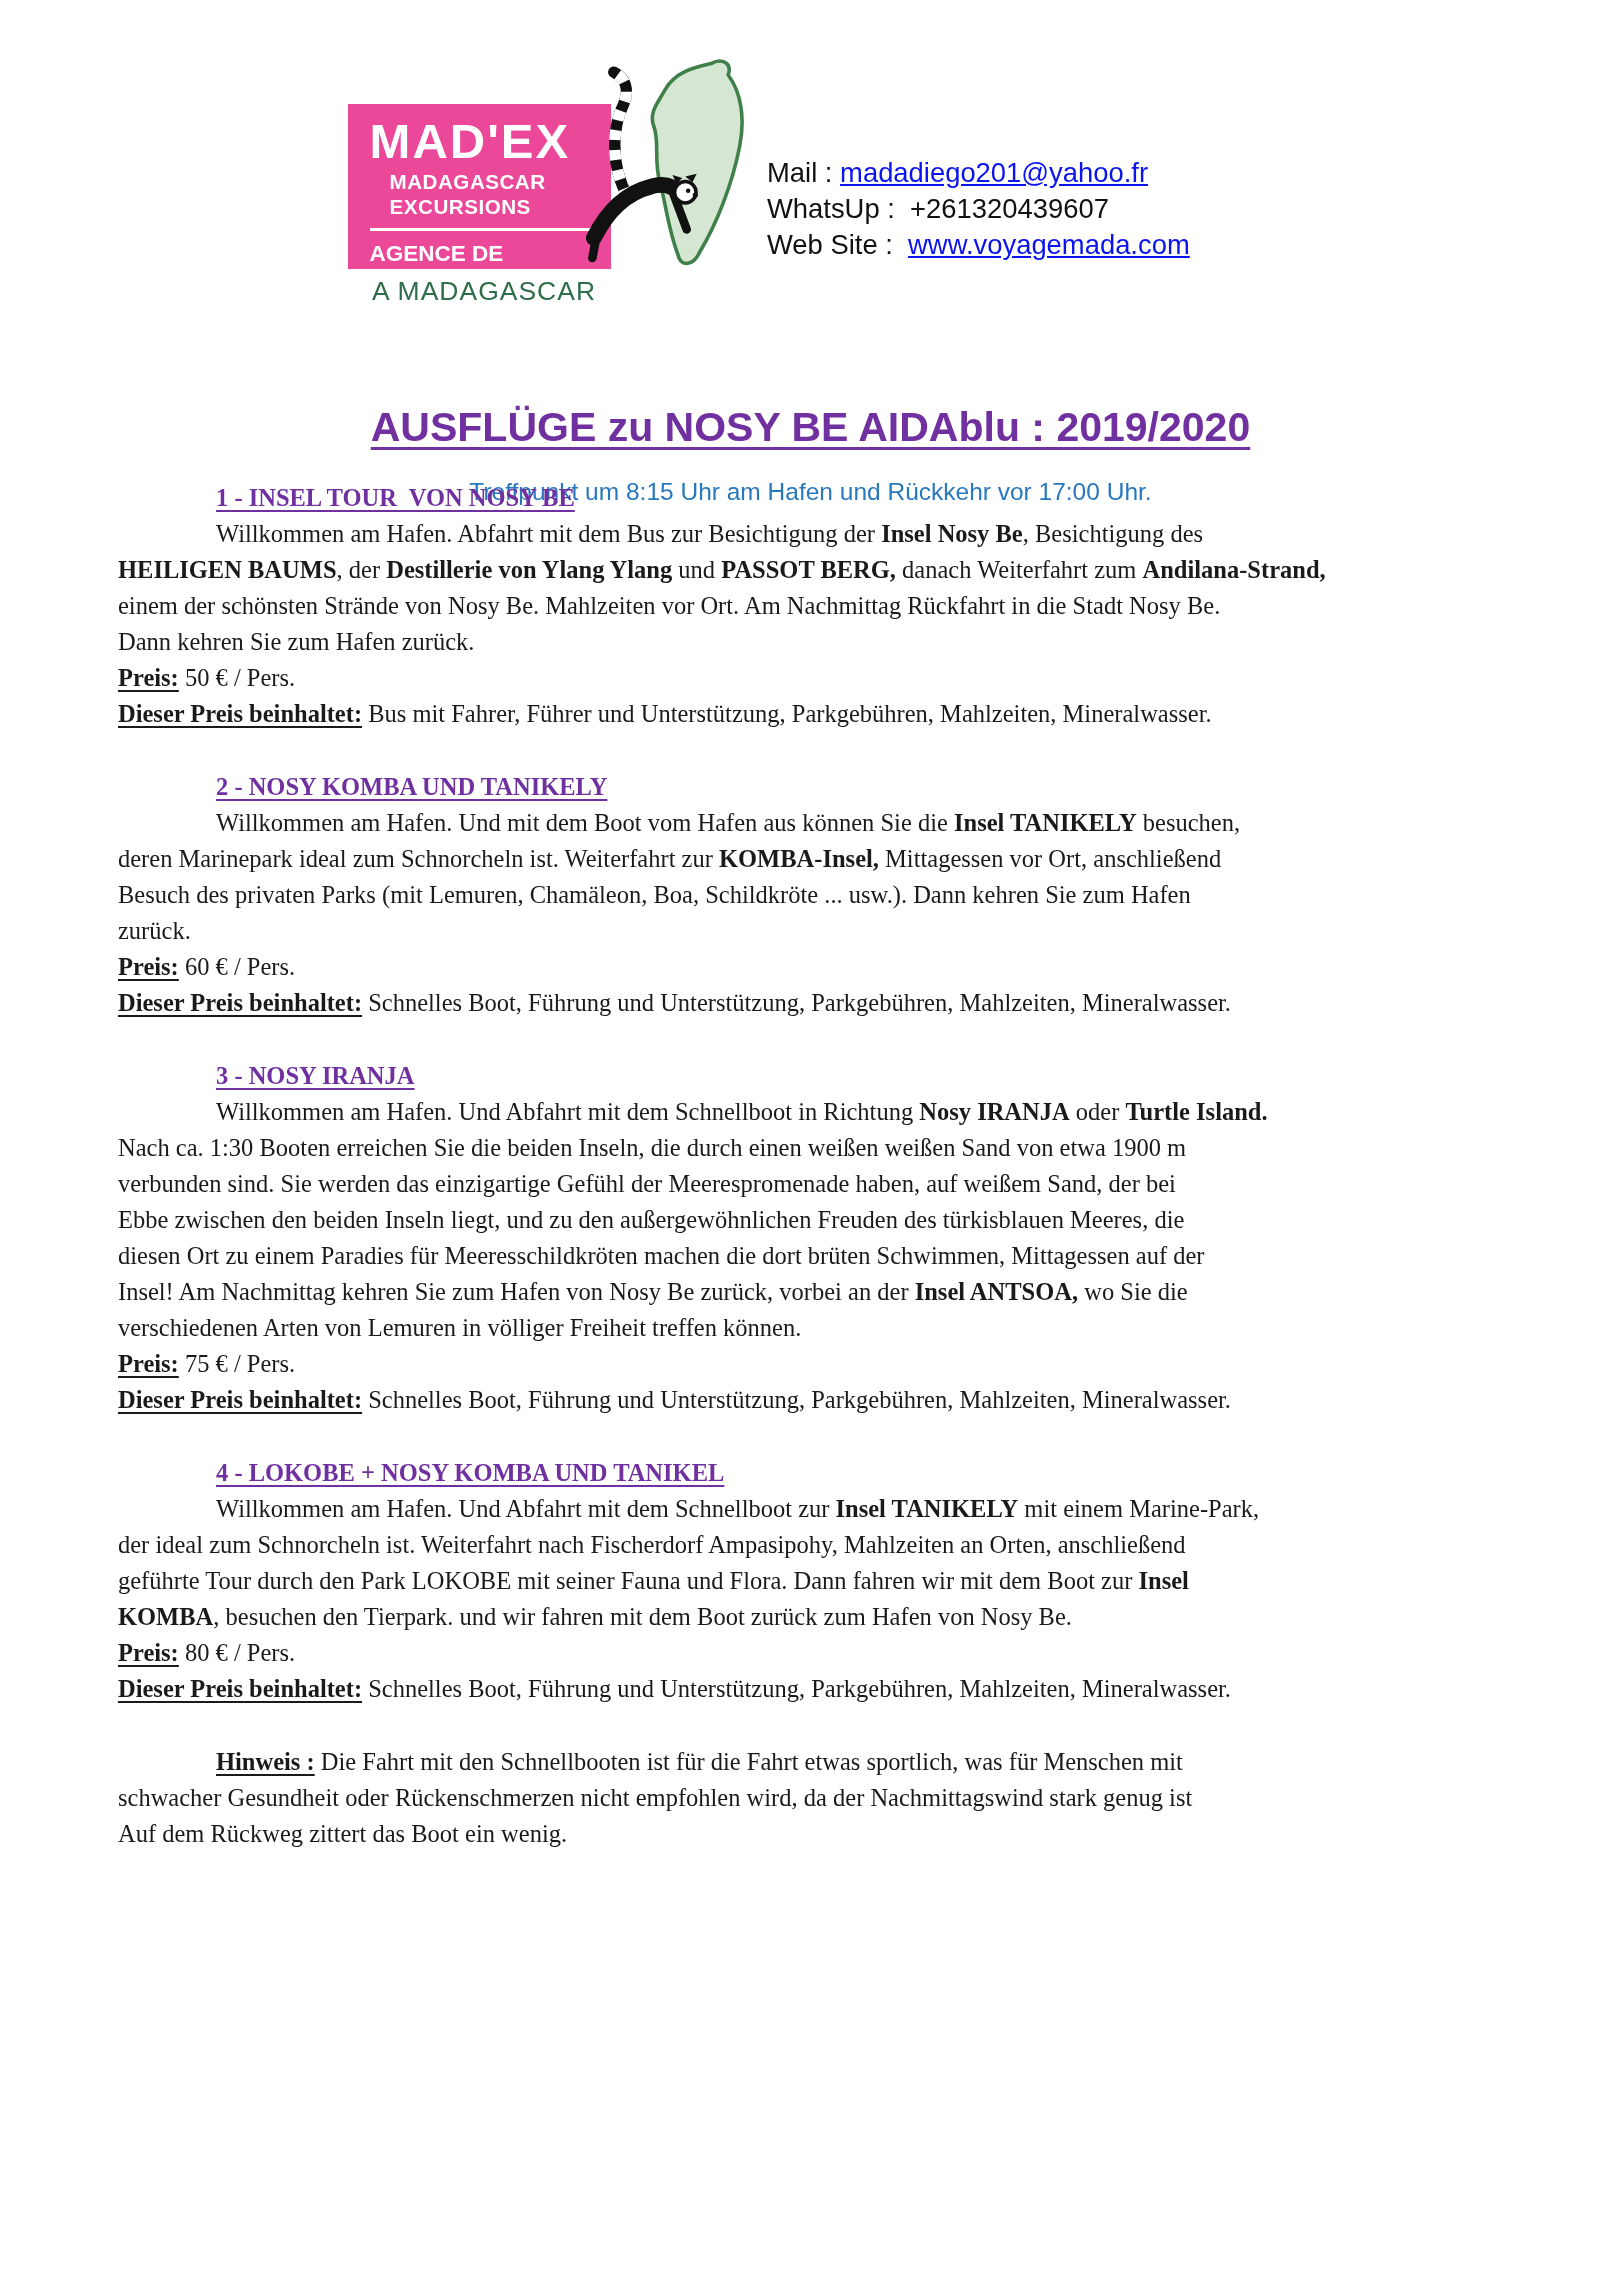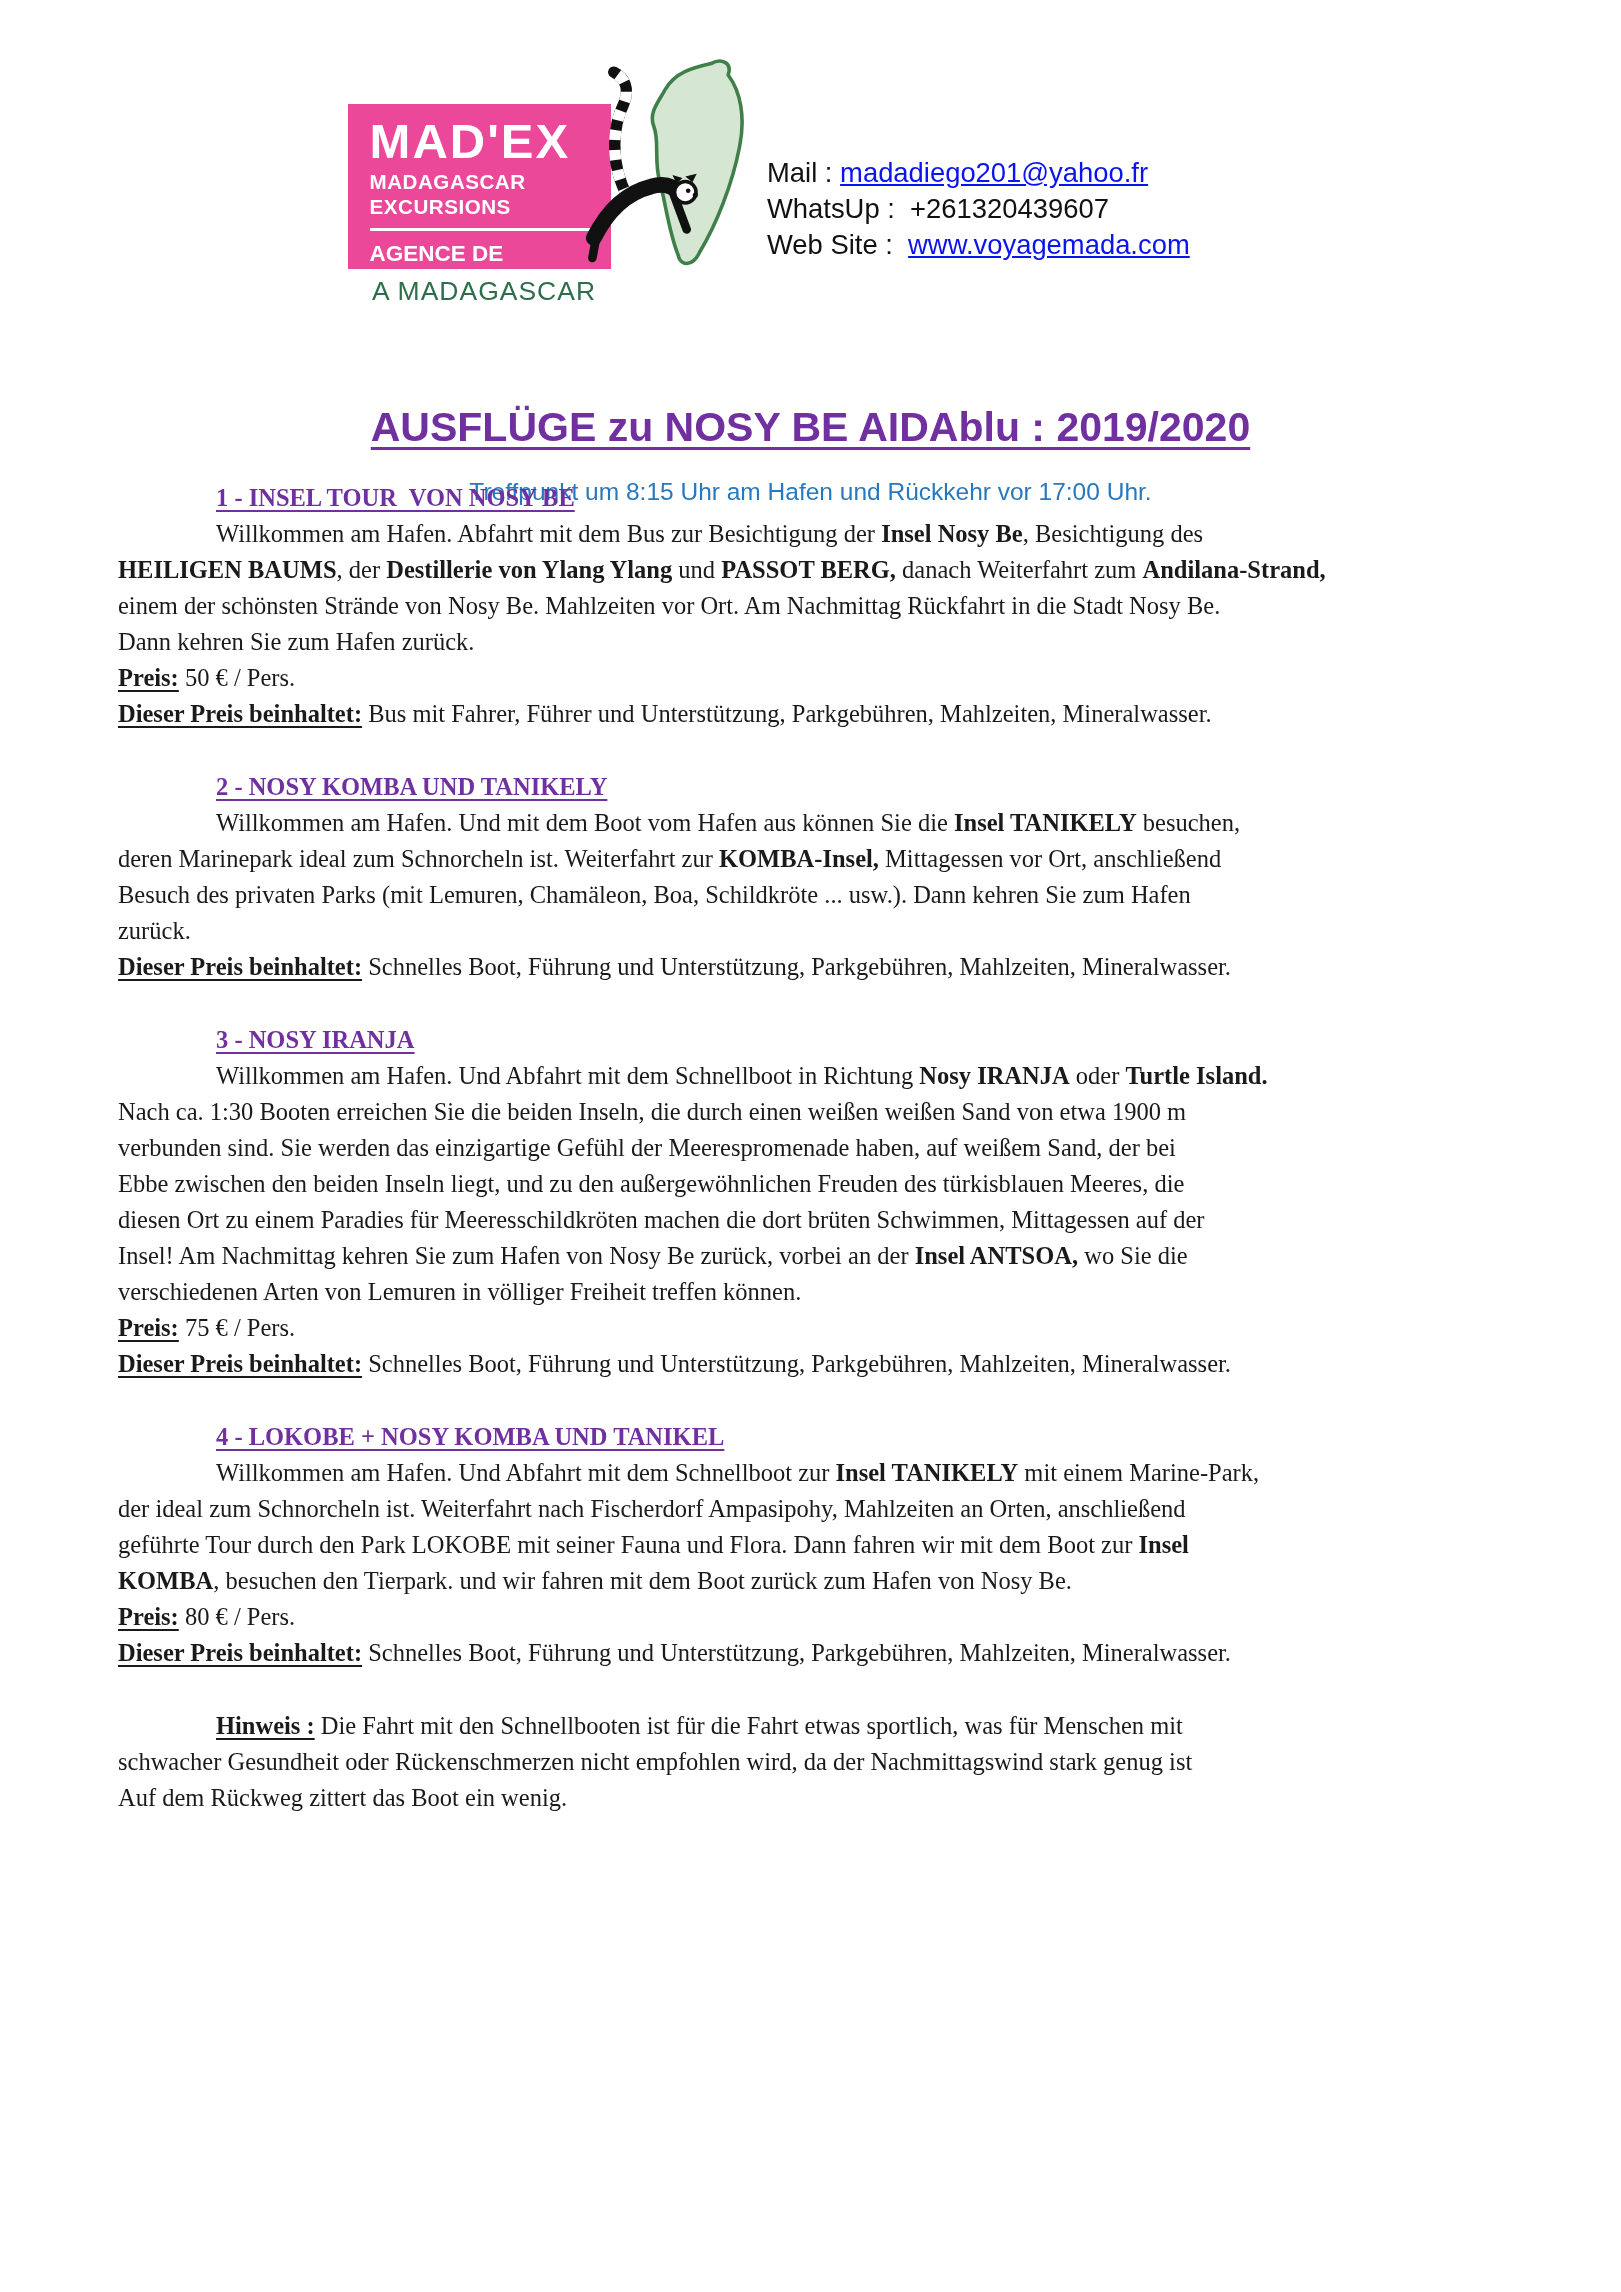--- a/index.html
+++ b/index.html
@@ -4,21 +4,21 @@
 <style>
   * { margin:0; padding:0; box-sizing:border-box; }
   html,body { background:#ffffff; }
   body { width:1621px; height:2293px; position:relative; font-family:"Liberation Sans", sans-serif; color:#1a1a1a; }
   .page { position:absolute; inset:0; background:#ffffff; overflow:hidden; }
 
   
   .logo-box { position:absolute; left:348px; top:104px; width:263px; height:165px;
               background:#ec4899; padding:11.8px 13.7px 0 21.6px; }
   .brand { color:#ffffff; font-weight:bold; font-size:49px; letter-spacing:2px; line-height:51px; }
-  .brand-sub { color:#ffffff; font-weight:bold; font-size:20.6px; letter-spacing:0.5px; line-height:25.5px; margin-top:2px; }
+  .brand-sub { color:#ffffff; font-weight:bold; font-size:20.6px; letter-spacing:0.5px; line-height:25.5px; margin-top:2px;margin-left:20px; }
   .logo-divider { height:3.9px; background:#ffffff; margin-top:7.8px; width:223px; }
   .tagline { color:#ffffff; font-size:22.5px; line-height:29px; }
   .tagline.first { margin-top:7.8px;font-weight:bold; }
   .logo-art { position:absolute; left:584px; top:55px; width:174px; height:243px; }
   .logo-country { position:absolute; left:372px; top:276px; color:#2e6e4a; font-size:26.5px; letter-spacing:1px; }
 
   
   .contact { position:absolute; left:767px; top:155px; font-size:27.4px; line-height:36px; color:#111; }
   .link { color:#0b14ee; text-decoration:underline; cursor:pointer; }
 
@@ -95,20 +95,21 @@
       <p class="price-line"><span class="lbl">Preis:</span> <span>50 € / Pers.</span></p>
       <p class="includes-line"><span class="lbl">Dieser Preis beinhaltet:</span> <span>Bus mit Fahrer, Führer und Unterstützung, Parkgebühren, Mahlzeiten, Mineralwasser.</span></p>
     </section>
 
     <section class="tour">
       <h2 class="sec-heading">2 - NOSY KOMBA UND TANIKELY</h2>
       <p class="body"><span>Willkommen am Hafen. Und mit dem Boot vom Hafen aus können Sie die </span><span class="b">Insel TANIKELY</span><span> besuchen,
 deren Marinepark ideal zum Schnorcheln ist. Weiterfahrt zur </span><span class="b">KOMBA-Insel,</span><span> Mittagessen vor Ort, anschließend
 Besuch des privaten Parks (mit Lemuren, Chamäleon, Boa, Schildkröte ... usw.). Dann kehren Sie zum Hafen
 zurück.</span></p>
+      <p class="price-line"><span class="lbl">Preis:</span> <span>60 € / Pers.</span></p>
       <p class="includes-line"><span class="lbl">Dieser Preis beinhaltet:</span> <span>Schnelles Boot, Führung und Unterstützung, Parkgebühren, Mahlzeiten, Mineralwasser.</span></p>
     </section>
 
     <section class="tour">
       <h2 class="sec-heading">3 - NOSY IRANJA</h2>
       <p class="body"><span>Willkommen am Hafen. Und Abfahrt mit dem Schnellboot in Richtung </span><span class="b">Nosy IRANJA</span><span> oder </span><span class="b">Turtle Island.</span><span>
 Nach ca. 1:30 Booten erreichen Sie die beiden Inseln, die durch einen weißen weißen Sand von etwa 1900 m
 verbunden sind. Sie werden das einzigartige Gefühl der Meerespromenade haben, auf weißem Sand, der bei
 Ebbe zwischen den beiden Inseln liegt, und zu den außergewöhnlichen Freuden des türkisblauen Meeres, die
 diesen Ort zu einem Paradies für Meeresschildkröten machen die dort brüten Schwimmen, Mittagessen auf der

